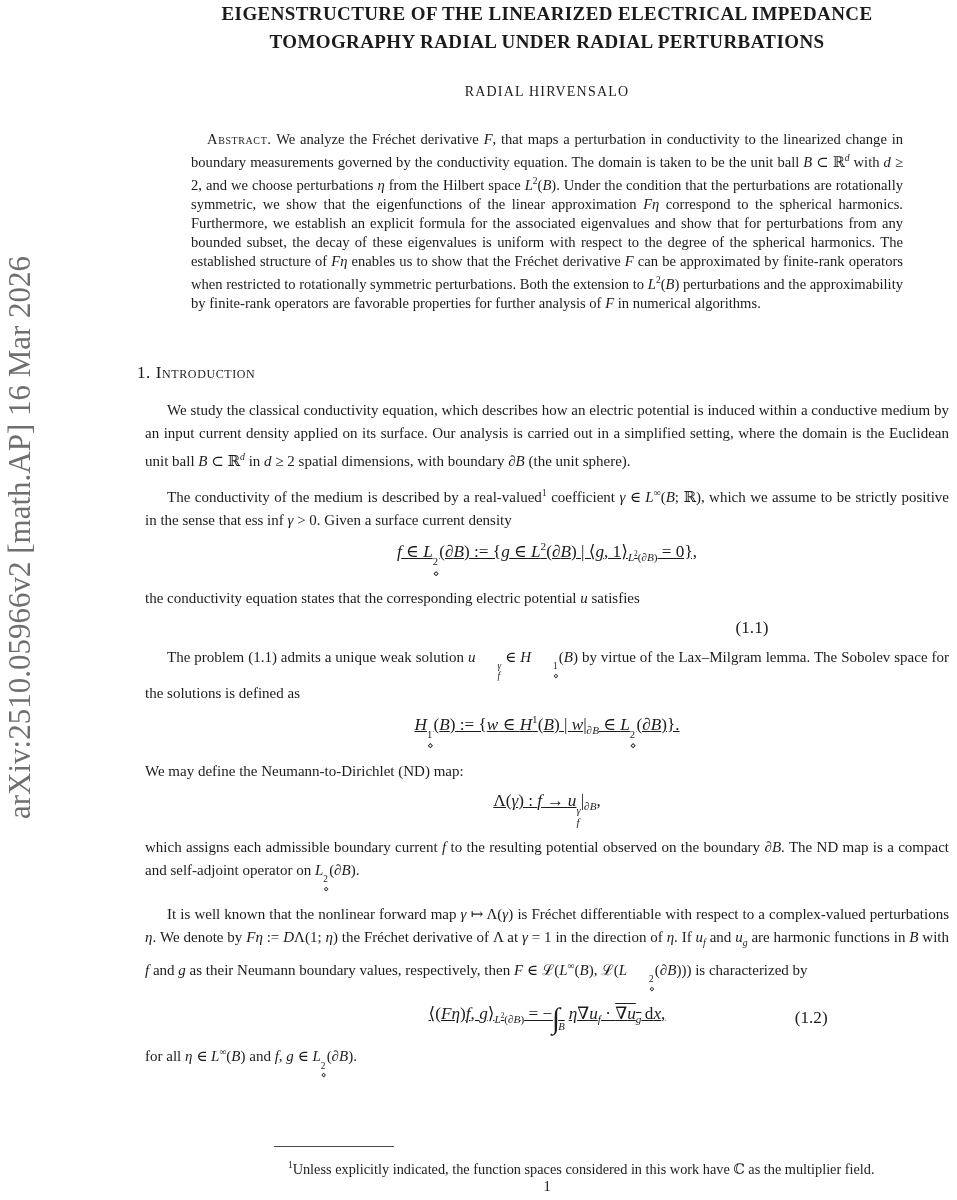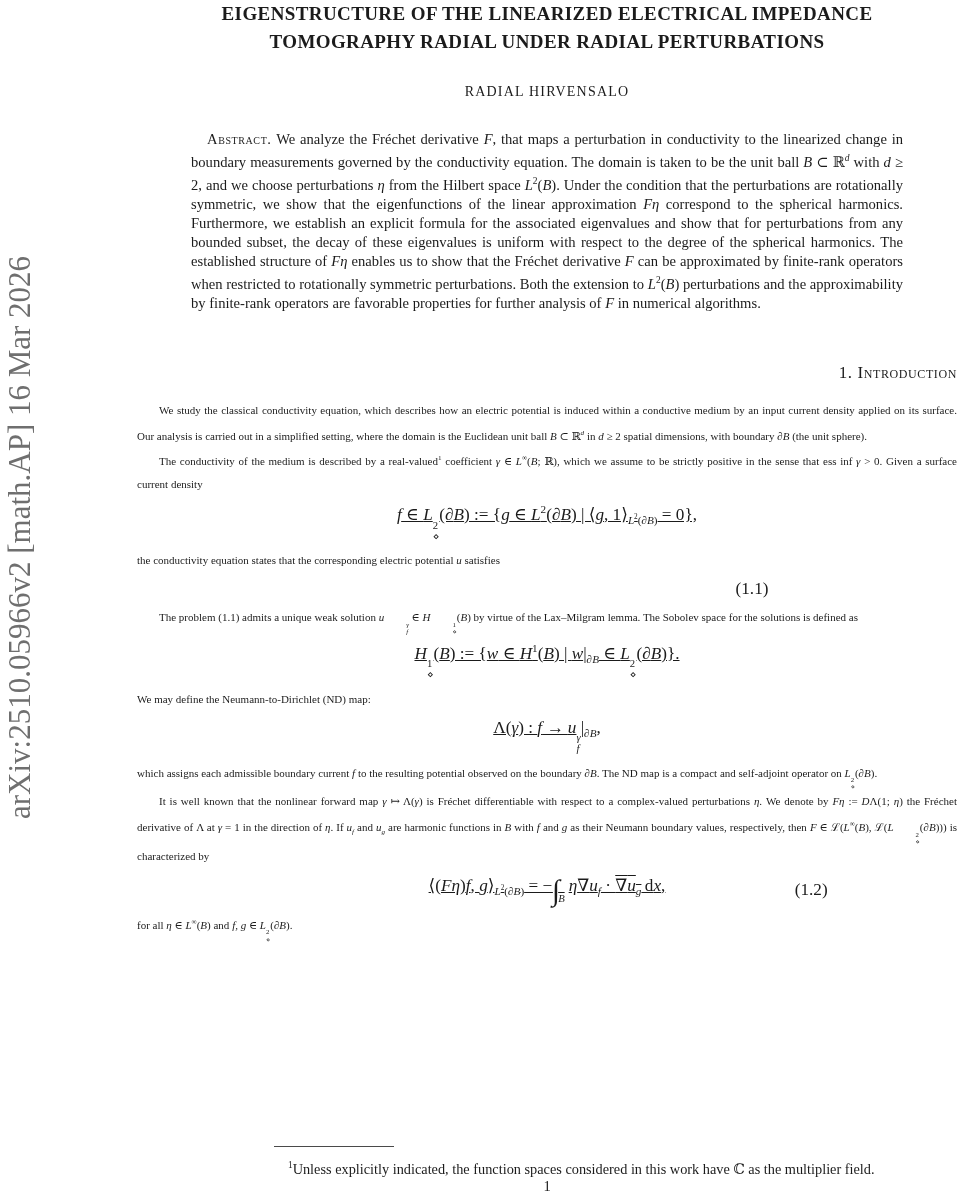--- a/index.html
+++ b/index.html
@@ -21,25 +21,25 @@
   }
   .author {
     margin-top:28px; text-align:center; font-size:14px; letter-spacing:1.2px;
   }
   .abstract {
     width:712px; margin:30px auto 0; font-size:14.6px; line-height:19px;
     text-align:justify; text-indent:16px;
   }
   .abs-label { font-variant:small-caps; letter-spacing:0.6px; }
   .section-heading {
-    margin:50px 0 0; text-align:right; font-weight:normal;
+    margin:50px 0 0; text-align:left; font-weight:normal;
     font-size:17px; font-variant:small-caps; letter-spacing:0.6px;
   }
   .body-par {
-    margin:0; font-size:11px; line-height:23.1px; text-align:justify;
+    margin:8px; font-size:15px; line-height:23.1px; text-align:justify;
   }
   .first-par { margin-top:16px; }
   .indent { text-indent:22px; }
   .eqrow {
     display:grid; grid-template-columns:1fr auto 1fr; align-items:center;
     margin:7px 0; font-size:17.2px;
   }
   .eqbody { grid-column:2; text-align:center;text-decoration:underline; }
   .eqtag  { grid-column:3; text-align:center; }
   sup { font-size:0.65em; }

